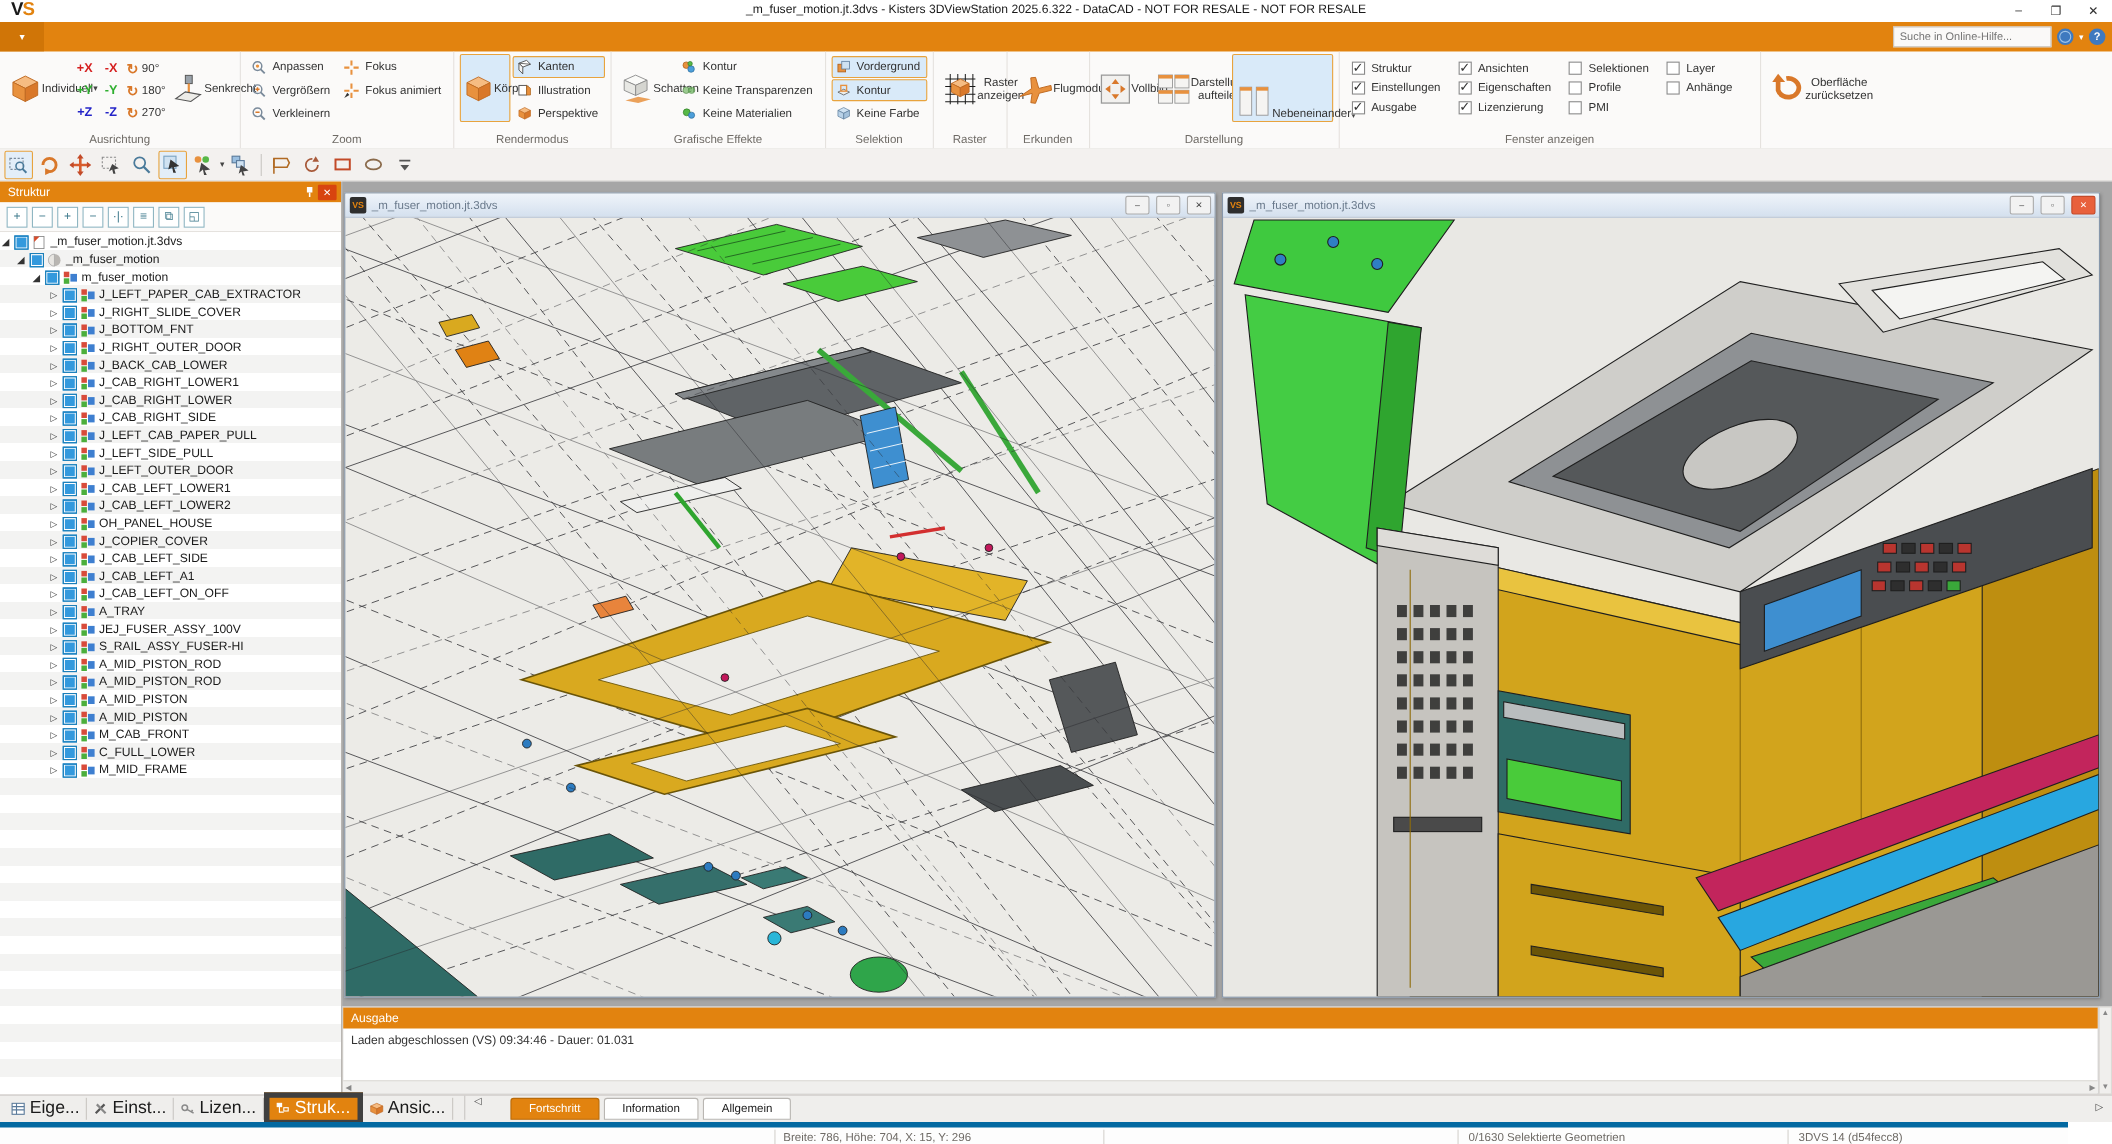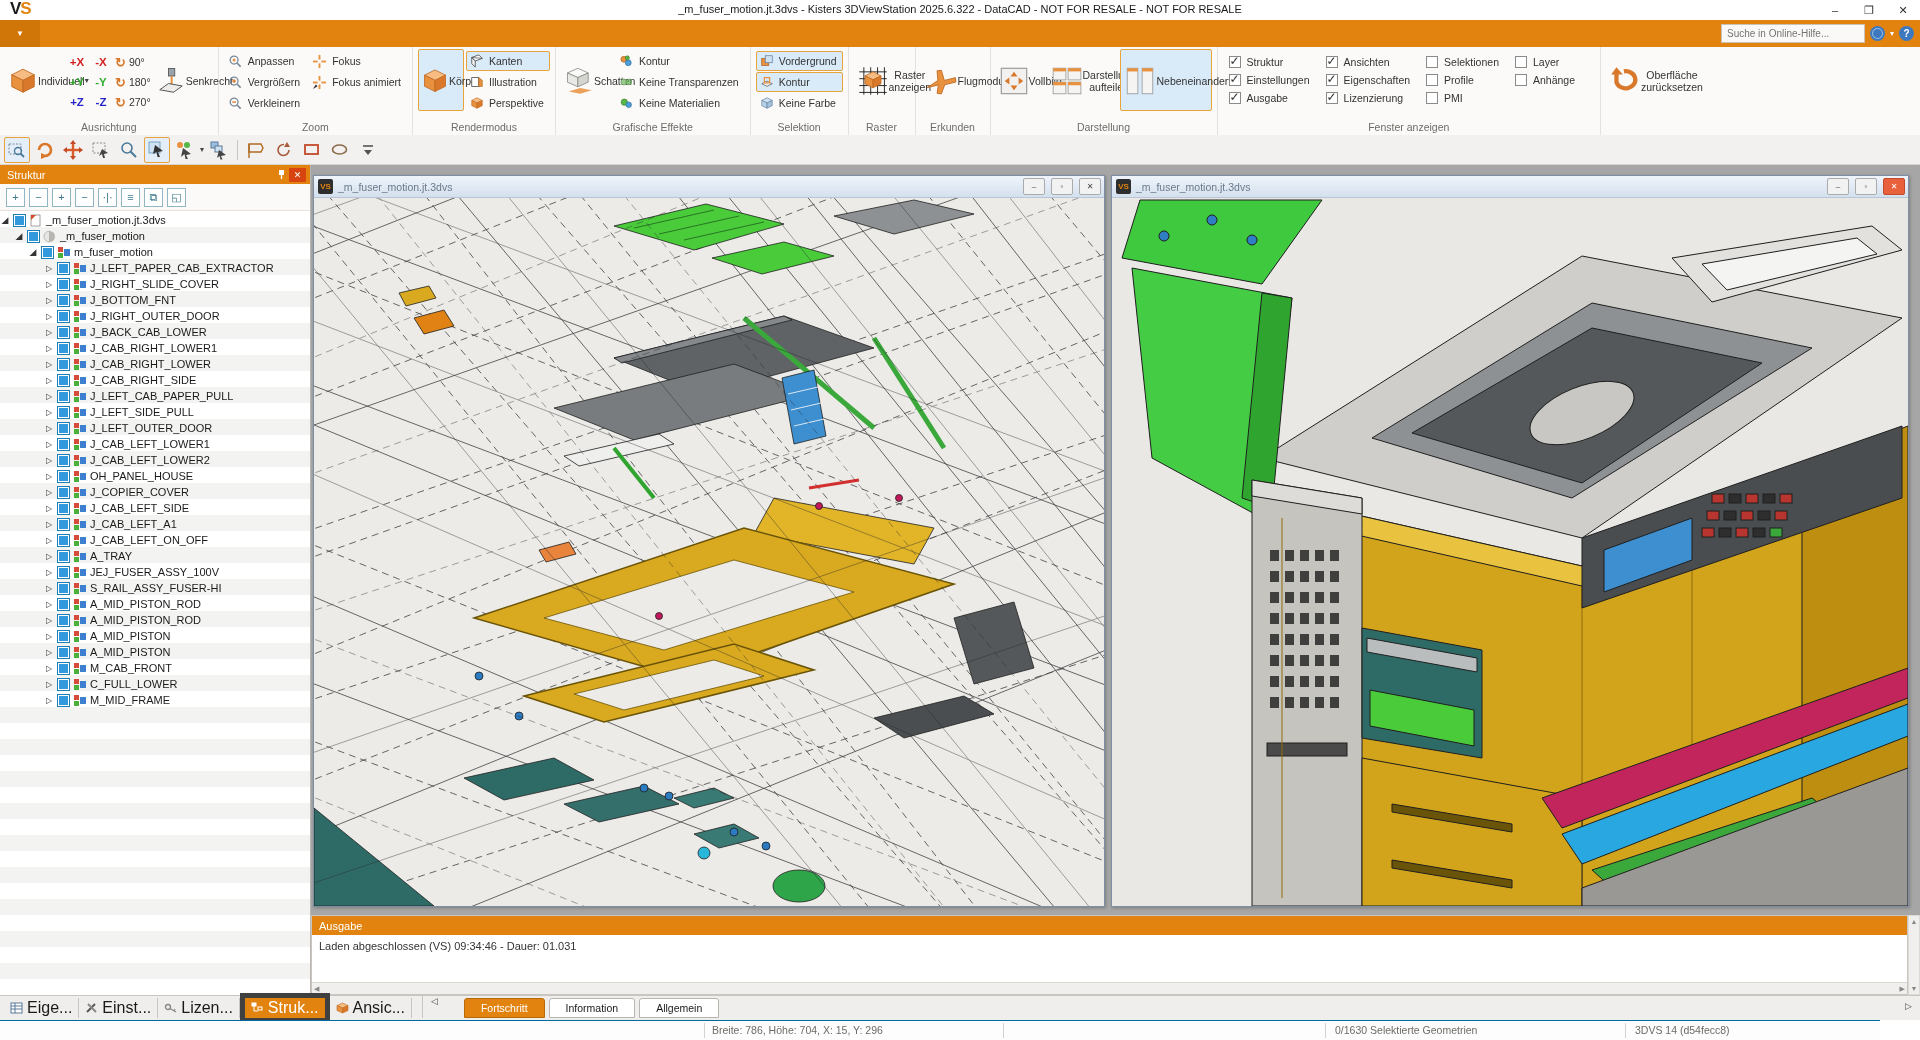--- a/index.html
+++ b/index.html
@@ -91,21 +91,21 @@
   .docktabs{display:flex;align-items:center;height:24px;padding-left:4px;}
   .dtab{display:flex;align-items:center;gap:4px;height:20px;padding:0 6px;font-size:16px;color:#1a1a1a;border-right:1px solid #C9C6C2;}
   .dtab.active{background:#E2830F;color:#fff;border:5px solid #404040;}
   .outtabs{display:flex;align-items:center;height:24px;margin-left:22px;gap:4px;}
   .otab{height:18px;display:flex;align-items:center;padding:0 16px;font-size:10.5px;background:#fff;border:1px solid #B9B6B2;border-radius:3px 3px 0 0;color:#1a1a1a;}
   .otab.active{background:#E2830F;border-color:#B96A08;color:#fff;}
   .tabarrow{font-size:9px;color:#444;margin:0 4px 0 8px;}
   .bsep{width:1px;height:22px;background:#C9C6C2;margin-left:10px;}
 
   
-  .statusbar{position:absolute;left:0;top:1020px;width:1880px;height:20px;background:#FDFDFD;border-top:1px solid #0369a1;box-sizing:border-box;font-size:10.5px;color:#6F6B66;}
+  .statusbar{position:absolute;left:0;top:1020px;width:1880px;height:20px;background:#FDFDFD;border-top:5px solid #0369a1;box-sizing:border-box;font-size:10.5px;color:#6F6B66;}
   .statusbar .stext{position:absolute;top:3px;white-space:nowrap;}
   .statusbar .ssep{position:absolute;top:2px;width:1px;height:15px;background:#D5D2CE;}
 </style>
 </head>
 <body>
 
 <div id="root">
 
   <div class="titlebar">
     <div class="logo"><span class="v">V</span><span class="s">S</span></div>
@@ -410,21 +410,21 @@
                 <g fill="#E8913E">
                   <rect x="2" y="2" width="12" height="3"></rect>
                   <rect x="16" y="2" width="12" height="3"></rect>
                   <rect x="2" y="15" width="12" height="3"></rect>
                   <rect x="16" y="15" width="12" height="3"></rect>
                 </g>
               </svg>
           </span>
           <span>Darstellung aufteilen</span>
         </div>
-        <div class="bigbtn hl" style="width:92px;">
+        <div class="bigbtn hl" style="width:92px;align-items:flex-end;">
           <span class="bicon">
             <svg width="34" height="30" viewBox="0 0 32 28">
                 <g stroke="#999" stroke-width=".8">
                   <rect x="4" y="2" width="10" height="24" fill="#F5F4F2"></rect>
                   <rect x="18" y="2" width="10" height="24" fill="#F5F4F2"></rect>
                 </g>
                 <g fill="#E8913E">
                   <rect x="4" y="2" width="10" height="3"></rect>
                   <rect x="18" y="2" width="10" height="3"></rect>
                 </g>

